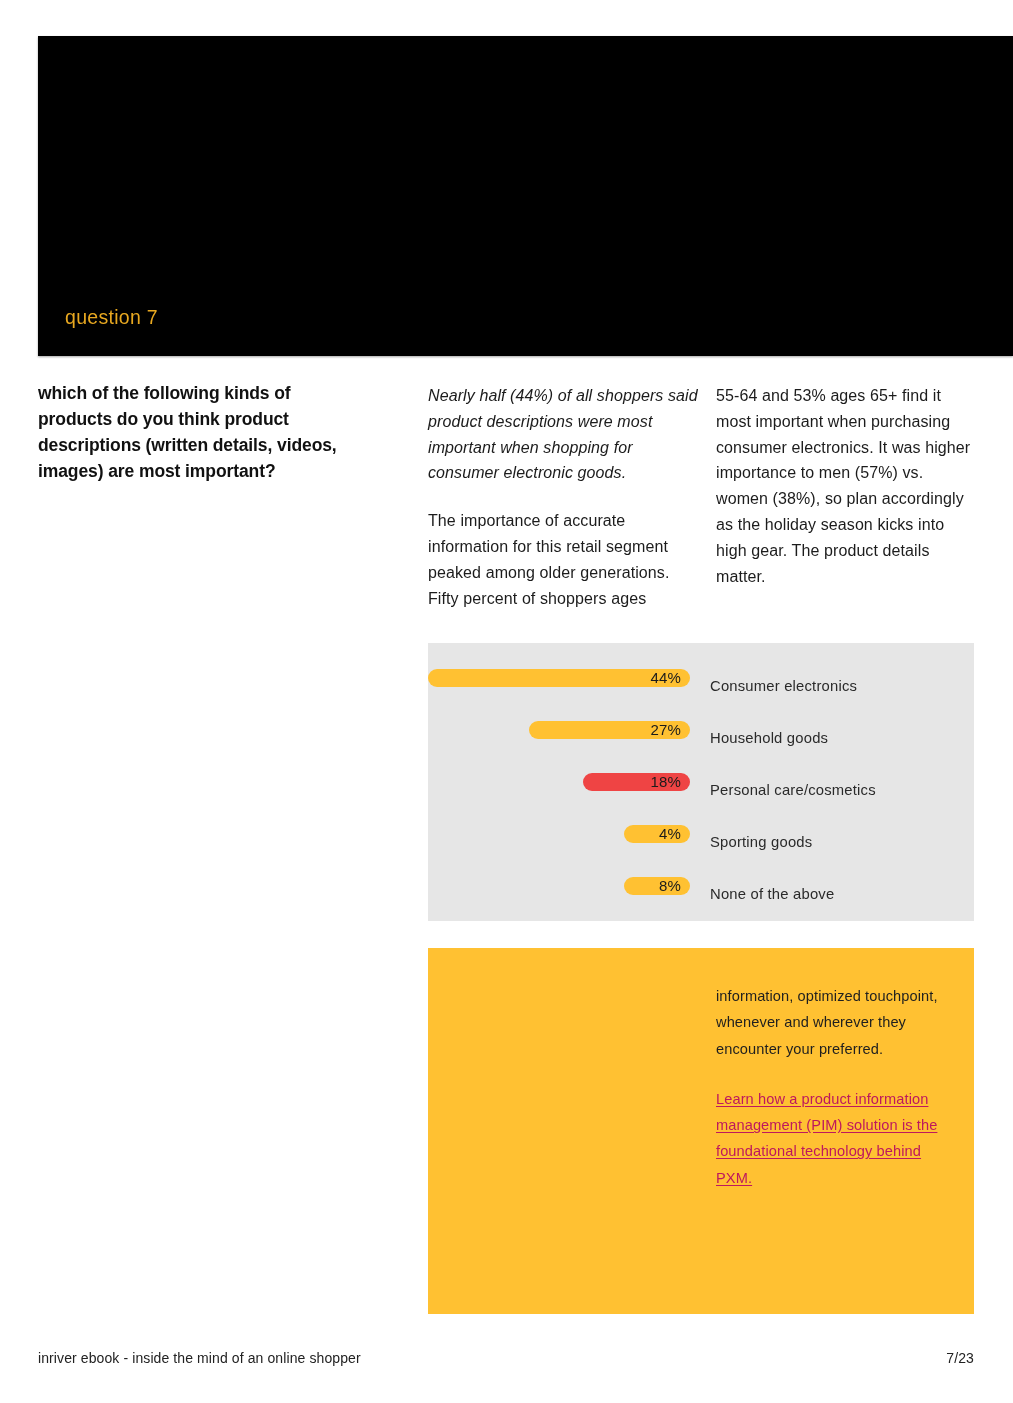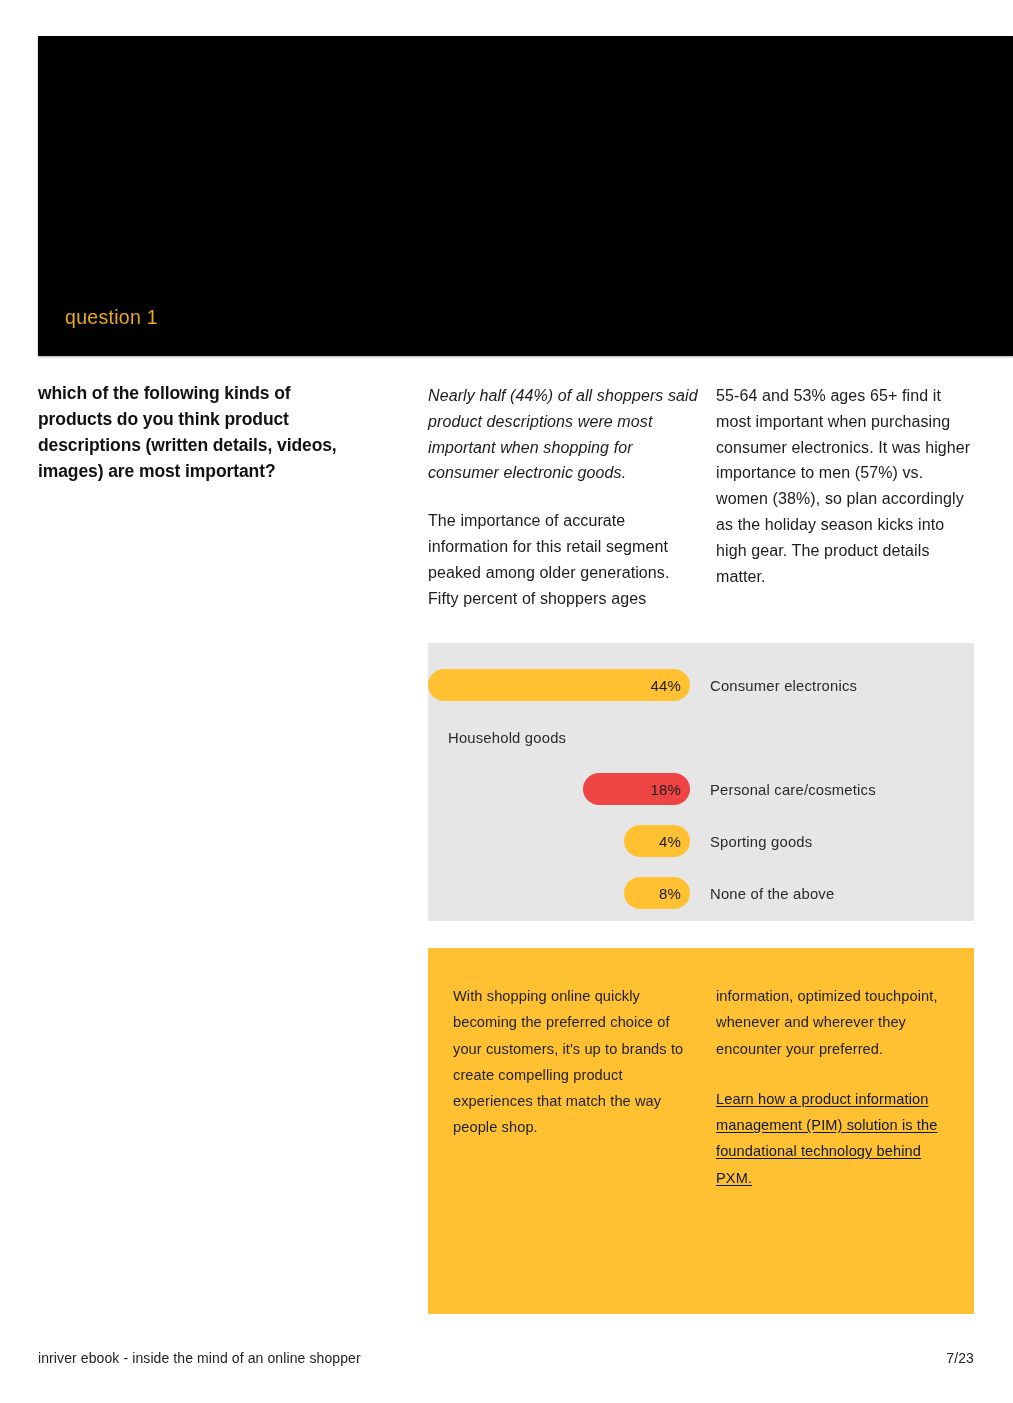--- a/index.html
+++ b/index.html
@@ -98,25 +98,24 @@
   .bar-track {
     position: relative;
     width: 262px;   
     height: 34px;
     flex: 0 0 auto;
   }
   .bar-fill {
     position: absolute;
     right: 0;
     top: 0;
-    height: 32px;
+    height: 18px;
     background: #ffc132;
     border-radius: 17px;
     display: flex;
-    align-items: center;
     justify-content: flex-end;
     box-sizing: border-box;
     padding-right: 9px;
   }
   .bar-value {
     font-size: 15px;
     color: #1b1b1b;
     letter-spacing: 0.2px;
     white-space: nowrap;
   }
@@ -153,21 +152,21 @@
     margin: 0 0 24px 0;
     font-size: 14.6px;
     line-height: 26.3px;
     color: #1f1f1f;
     letter-spacing: 0.1px;
   }
   .cta-link {
     display: inline;
     font-size: 14.6px;
     line-height: 26.3px;
-    color: #0f172a;
+    color: #be185d;
     text-decoration: underline;
     text-underline-offset: 2px;
     letter-spacing: 0.1px;
     cursor: pointer;
   }
 
   
   .footer {
     position: absolute;
     left: 38px;
@@ -178,21 +177,21 @@
     align-items: baseline;
     font-size: 14px;
     color: #222222;
     letter-spacing: 0.1px;
   }
 </style>
 </head>
 <body>
 
 <div class="hero">
-  <div class="hero-label">question 1</div>
+  <div class="hero-label">question 7</div>
 </div>
 
 <div class="question-head">which of the following kinds of products do you think product descriptions (written details, videos, images) are most important?</div>
 
 <div class="col-mid">
   <p class="lead">Nearly half (44%) of all shoppers said product descriptions were most important when shopping for consumer electronic goods.</p>
   <p>The importance of accurate information for this retail segment peaked among older generations. Fifty percent of shoppers ages</p>
 </div>
 
 <div class="col-right">
@@ -203,20 +202,25 @@
   <div class="bar-rows" id="bar-rows">
       <div class="bar-row">
         <div class="bar-track">
           <div class="bar-fill" style="width: 262px; background: rgb(255, 193, 50);">
             <span class="bar-value">44%</span>
           </div>
         </div>
         <span class="bar-label">Consumer electronics</span>
       </div>
       <div class="bar-row">
+        <div class="bar-track">
+          <div class="bar-fill" style="width: 160.773px; background: rgb(255, 193, 50);">
+            <span class="bar-value">27%</span>
+          </div>
+        </div>
         <span class="bar-label">Household goods</span>
       </div>
       <div class="bar-row">
         <div class="bar-track">
           <div class="bar-fill" style="width: 107.182px; background: #ef4444;">
             <span class="bar-value">18%</span>
           </div>
         </div>
         <span class="bar-label">Personal care/cosmetics</span>
       </div>
@@ -234,21 +238,20 @@
             <span class="bar-value">8%</span>
           </div>
         </div>
         <span class="bar-label">None of the above</span>
       </div>
     </div>
 </div>
 
 <div class="cta-panel">
   <div class="cta-col-left">
-    <p>With shopping online quickly becoming the preferred choice of your customers, it's up to brands to create compelling product experiences that match the way people shop.</p>
   </div>
   <div class="cta-col-right">
     <p>information, optimized touchpoint, whenever and wherever they encounter your preferred.</p>
     <a class="cta-link" href="#">Learn how a product information management (PIM) solution is the foundational technology behind PXM.</a>
   </div>
 </div>
 
 <div class="footer">
   <span>inriver ebook - inside the mind of an online shopper</span>
   <span>7/23</span>

